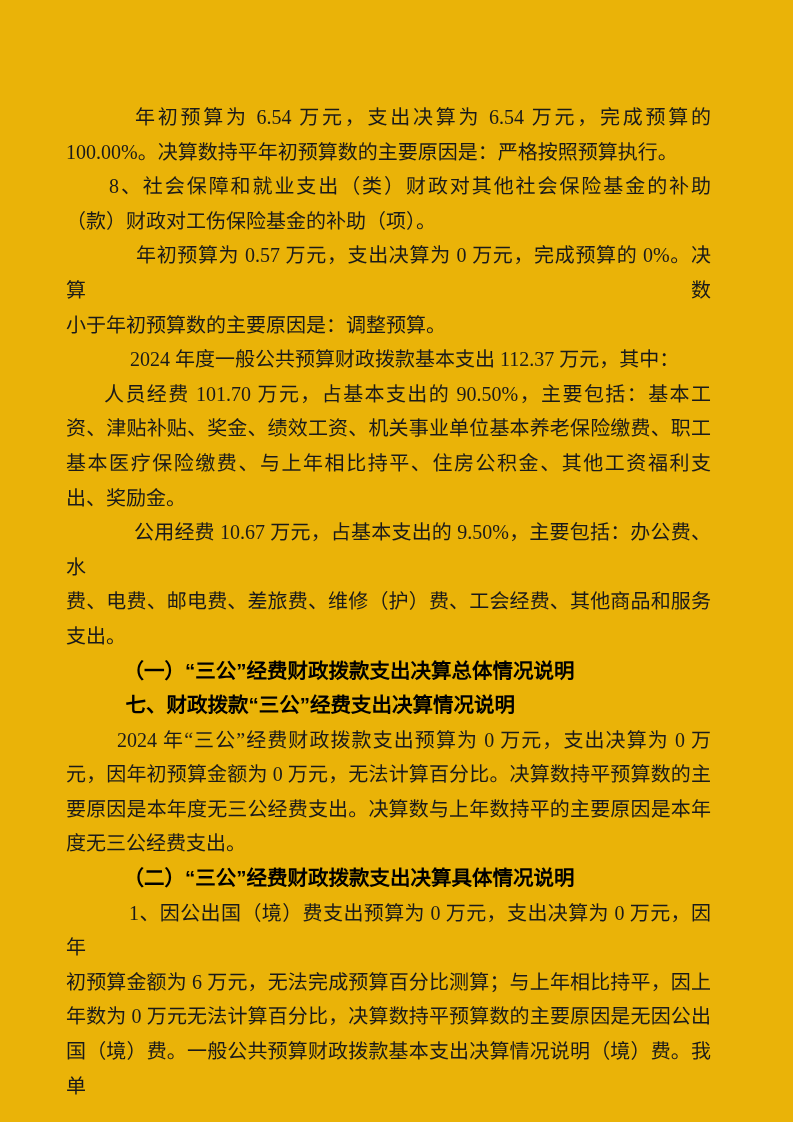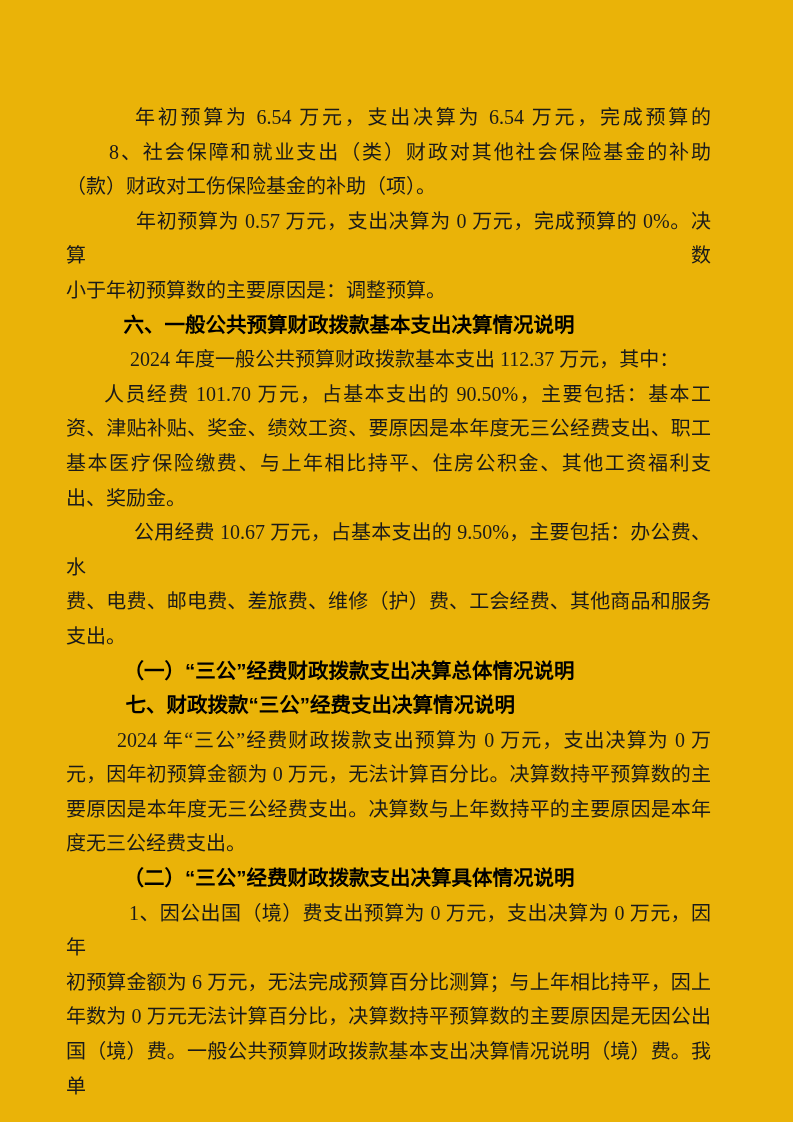--- a/index.html
+++ b/index.html
@@ -39,28 +39,28 @@
     font-size: 20.5px;
     color: #000000;
   }
 </style>
 </head>
 <body>
 
 <div class="page">
   <div class="doc-body">
       <div class="line body fill" style="text-indent: 3.45em;">年初预算为 6.54 万元，支出决算为 6.54 万元，完成预算的</div>
+      <div class="line body">100.00%。决算数持平年初预算数的主要原因是：严格按照预算执行。</div>
       <div class="line body fill" style="text-indent: 2.15em;">8、社会保障和就业支出（类）财政对其他社会保险基金的补助</div>
       <div class="line body">（款）财政对工伤保险基金的补助（项）。</div>
       <div class="line body fill" style="text-indent: 3.5em;">年初预算为 0.57 万元，支出决算为 0 万元，完成预算的 0%。决算数</div>
       <div class="line body">小于年初预算数的主要原因是：调整预算。</div>
-      <div class="line heading" style="text-indent: 2.8em;">六、一般公共预算财政拨款基本支出决算情况说明</div>
       <div class="line body" style="text-indent: 3.2em;">2024 年度一般公共预算财政拨款基本支出 112.37 万元，其中：</div>
       <div class="line body fill" style="text-indent: 1.9em;">人员经费 101.70 万元，占基本支出的 90.50%，主要包括：基本工</div>
-      <div class="line body fill">资、津贴补贴、奖金、绩效工资、要原因是本年度无三公经费支出、职工</div>
+      <div class="line body fill">资、津贴补贴、奖金、绩效工资、机关事业单位基本养老保险缴费、职工</div>
       <div class="line body fill">基本医疗保险缴费、与上年相比持平、住房公积金、其他工资福利支</div>
       <div class="line body">出、奖励金。</div>
       <div class="line body fill" style="text-indent: 3.4em;">公用经费 10.67 万元，占基本支出的 9.50%，主要包括：办公费、水</div>
       <div class="line body fill">费、电费、邮电费、差旅费、维修（护）费、工会经费、其他商品和服务</div>
       <div class="line body">支出。</div>
       <div class="line heading" style="text-indent: 2.8em;">（一）“三公”经费财政拨款支出决算总体情况说明</div>
       <div class="line heading" style="text-indent: 2.9em;">七、财政拨款“三公”经费支出决算情况说明</div>
       <div class="line body fill" style="text-indent: 2.55em;">2024 年“三公”经费财政拨款支出预算为 0 万元，支出决算为 0 万</div>
       <div class="line body fill">元，因年初预算金额为 0 万元，无法计算百分比。决算数持平预算数的主</div>
       <div class="line body fill">要原因是本年度无三公经费支出。决算数与上年数持平的主要原因是本年</div>

